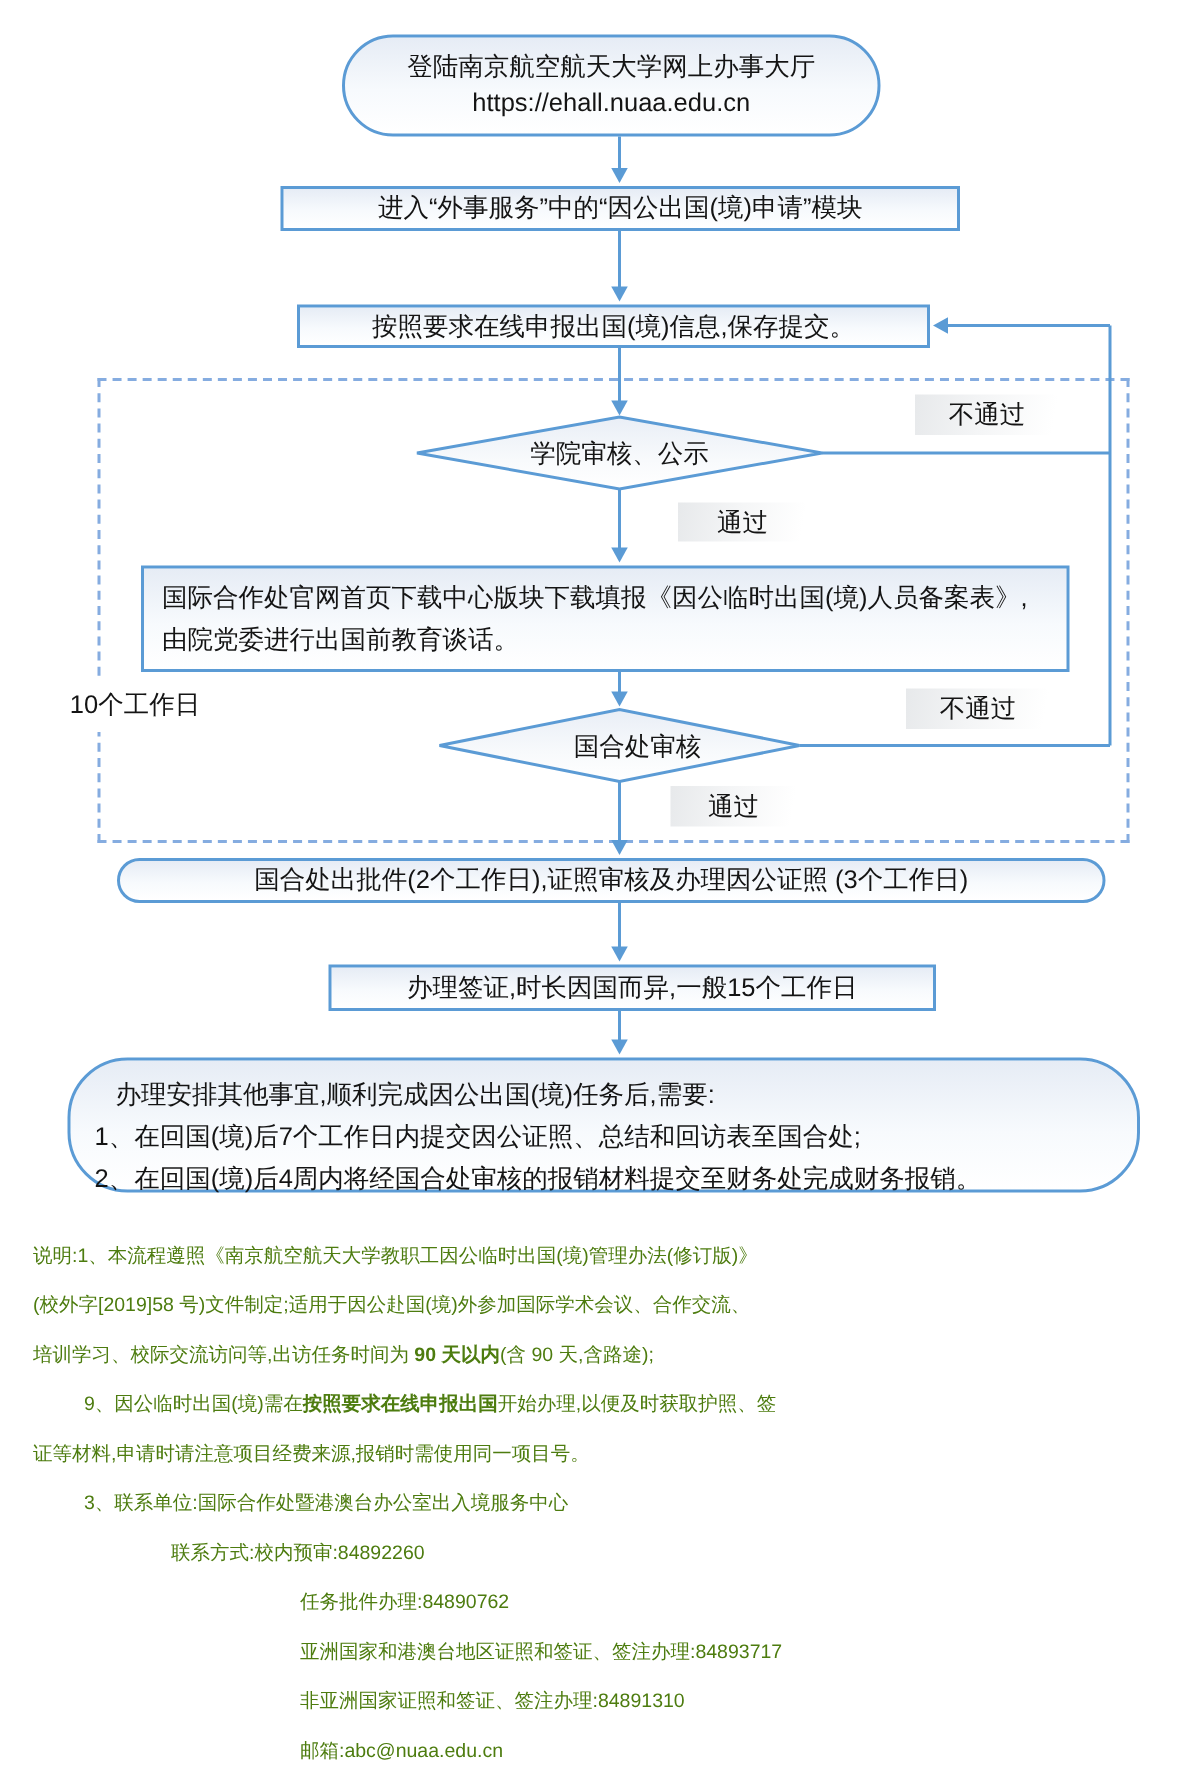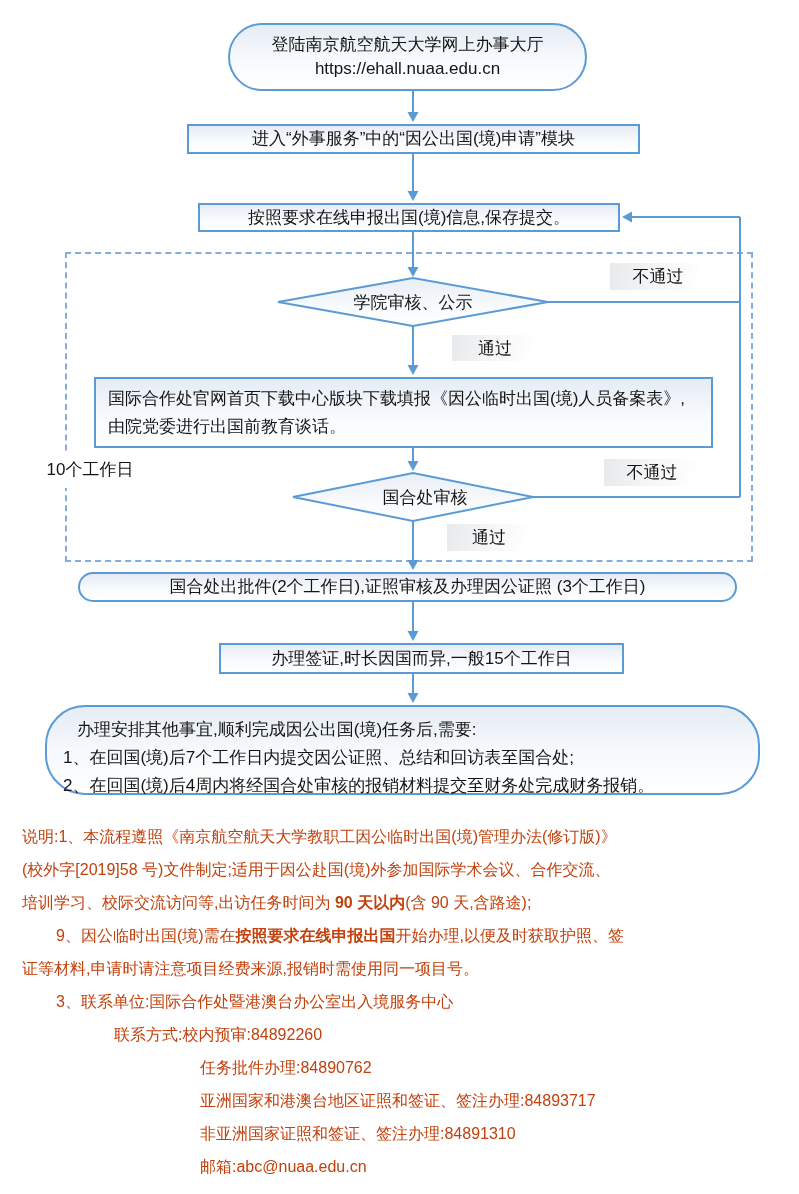--- a/index.html
+++ b/index.html
@@ -46,21 +46,21 @@
   }
   .finish{
     align-items:flex-start;justify-content:flex-start;text-align:left;
     border-radius:40px;padding:9px 16px 8px 16px;line-height:28px;
   }
   .finish .l1{text-indent:14px;}
   .wrapbox{padding:16px 12px;line-height:28px;}
 
   .notes{
     position:absolute;left:22px;top:820px;width:760px;z-index:2;
-    font-size:16px;line-height:33px;color:#c2410c;
+    font-size:13px;line-height:33px;color:#4d7c0f;
   }
   .note-line{white-space:nowrap;}
   .note-line .bold{font-weight:bold;}
   .indent-0{padding-left:0;}
   .indent-1{padding-left:34px;}
   .indent-2{padding-left:92px;}
   .indent-3{padding-left:178px;}
 </style>
 </head>
 <body>

